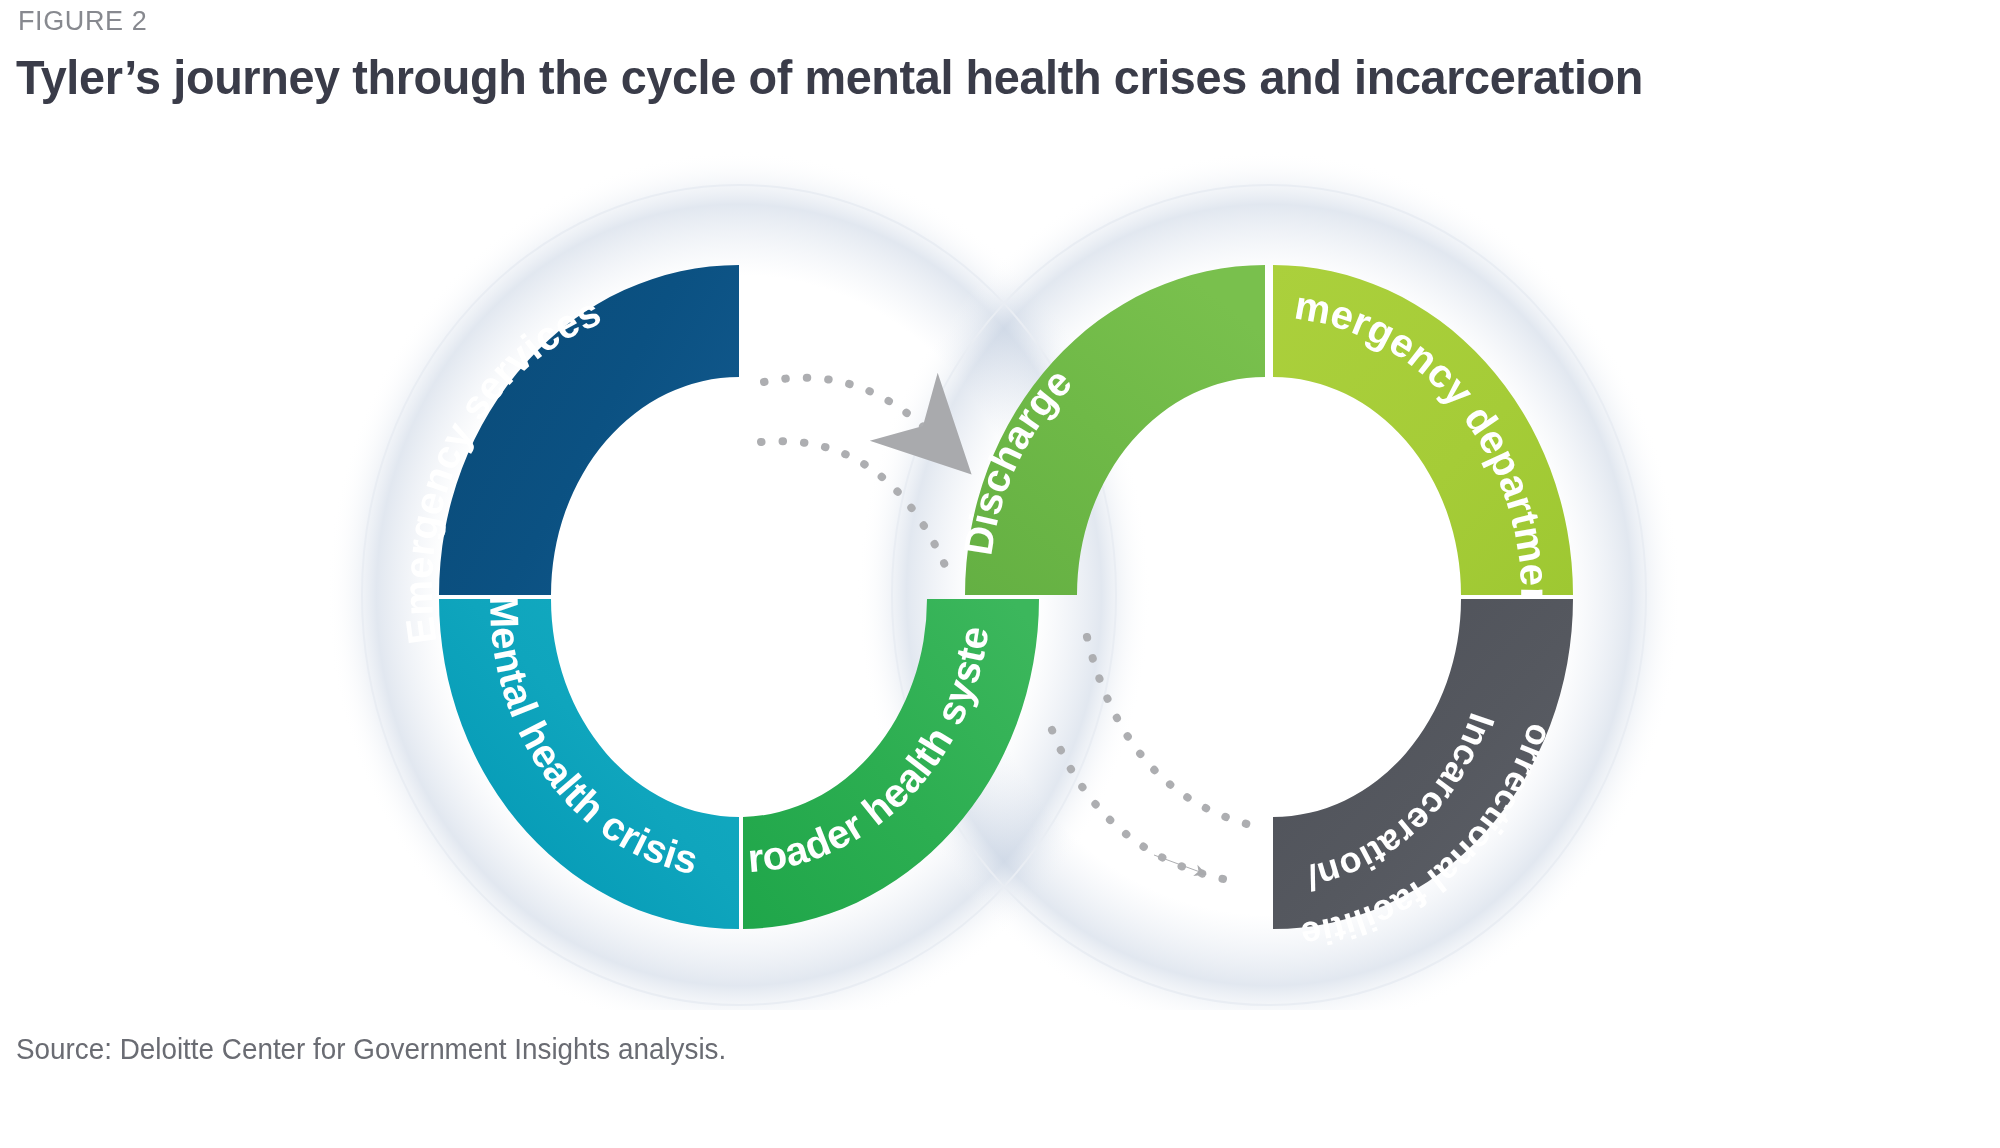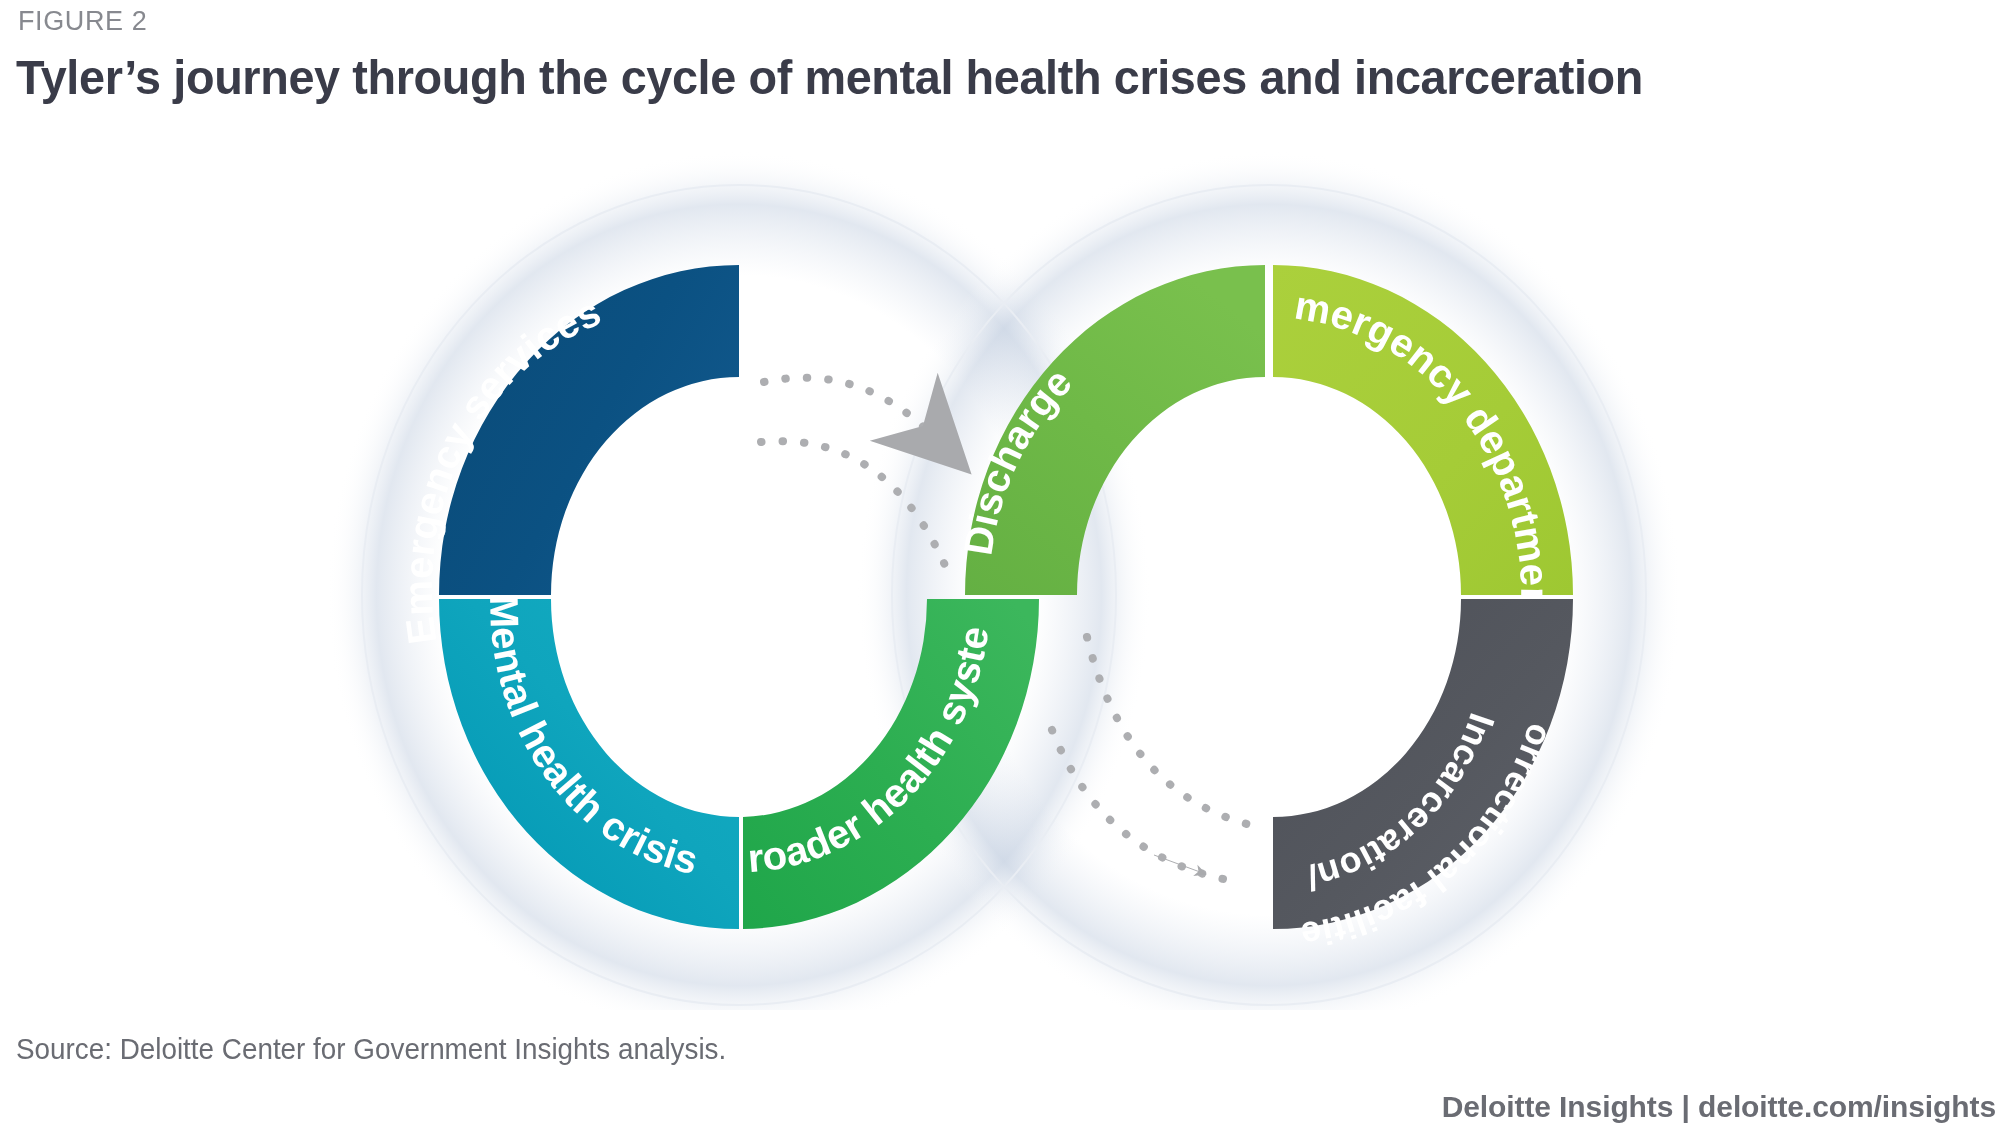--- a/index.html
+++ b/index.html
@@ -250,15 +250,14 @@
         <path d="M 1083 507 Q 1120 660 1243 694" fill="none" stroke="#adaeb1" stroke-width="8" stroke-linecap="round" stroke-dasharray="0.5 21"></path>
         <path d="M 1048 600 Q 1100 730 1235 752" fill="none" stroke="#adaeb1" stroke-width="8" stroke-linecap="round" stroke-dasharray="0.5 21"></path>
         <path d="M 1150 725 L 1196 742" fill="none" stroke="#adaeb1" stroke-width="1" marker-end="url(#arrowhead)"></path>
       </g>
 
     </svg>
   </div>
 
   <div class="source-note">Source: Deloitte Center for Government Insights analysis.</div>
 
-  <div class="brand-note">Deloitte Insights | deloitte.com/insights</div>
 
 </div>
 
 </body></html>

